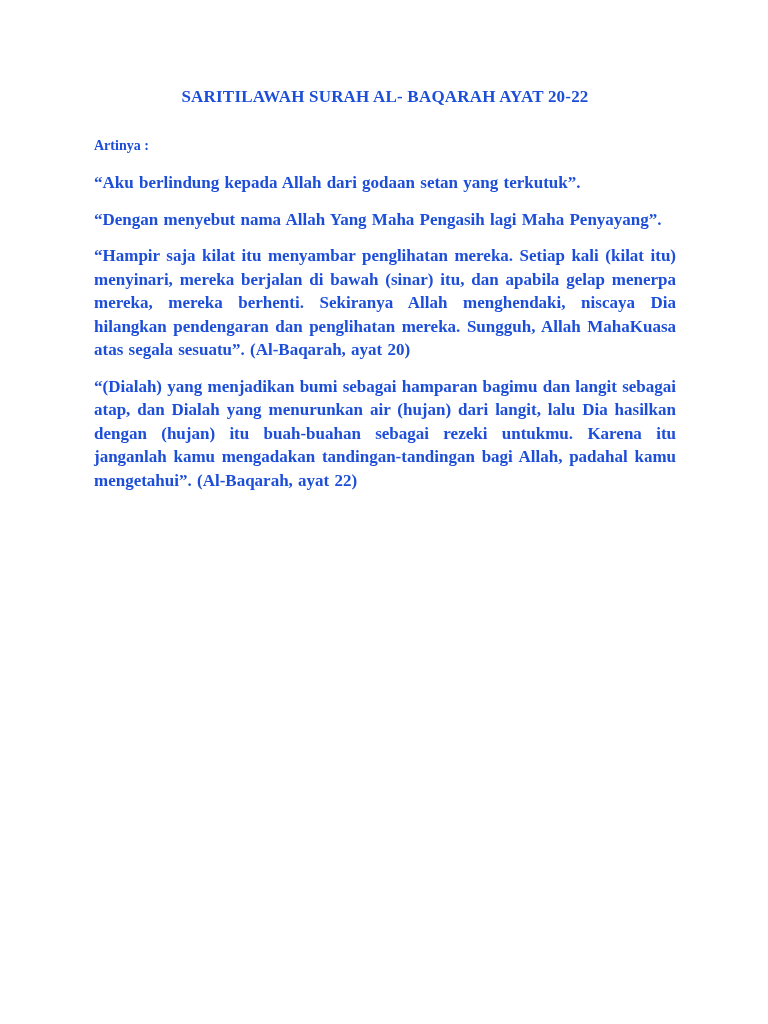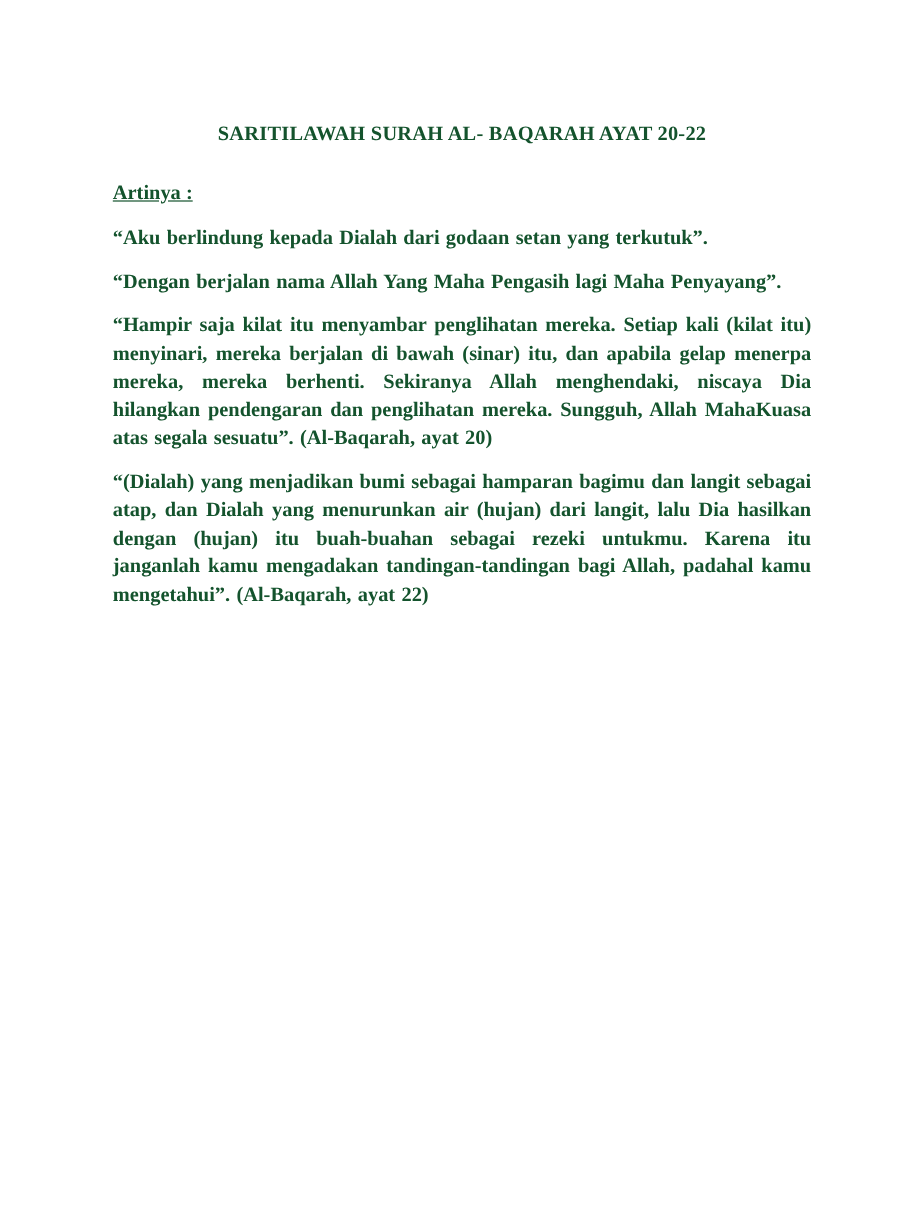--- a/index.html
+++ b/index.html
@@ -4,61 +4,60 @@
 <style>
   html, body {
     margin: 0;
     padding: 0;
     background: #ffffff;
   }
   .page {
     position: relative;
     width: 768px;
     height: 832px;
-    margin: 16px auto;
+    margin: 1px auto;
     background: #ffffff;
     box-sizing: border-box;
     padding: 84px 92px 60px 94px;
     font-family: "Liberation Serif", "DejaVu Serif", serif;
     font-weight: 700;
-    color: #14532d;
+    color: #1d4ed8;
     overflow: hidden;
   }
   .doc-title {
     font-size: 17px;
     line-height: 23px;
     text-align: center;
     margin: 0 0 26px 0;
     letter-spacing: 0.2px;
   }
   .doc-label {
-    font-size: 17px;
+    font-size: 14px;
     line-height: 23px;
     text-align: left;
     margin: 0 0 14px 0;
-    text-decoration: underline;
   }
   .doc-para {
     font-size: 17px;
     line-height: 23.5px;
     text-align: justify;
     text-justify: inter-word;
     margin: 0 0 13px 0;
     word-spacing: 1px;
   }
 </style>
 </head>
 <body>
 
 <div class="page">
   <h1 class="doc-title">SARITILAWAH SURAH AL- BAQARAH AYAT 20-22</h1>
 
   <p class="doc-label">Artinya :</p>
 
-  <p class="doc-para">“Aku berlindung kepada Dialah dari godaan setan yang terkutuk”.</p>
+  <p class="doc-para">“Aku berlindung kepada Allah dari godaan setan yang terkutuk”.</p>
 
-  <p class="doc-para">“Dengan berjalan nama Allah Yang Maha Pengasih lagi Maha Penyayang”.</p>
+  <p class="doc-para">“Dengan menyebut nama Allah Yang Maha Pengasih lagi Maha Penyayang”.</p>
 
   <p class="doc-para">“Hampir saja kilat itu menyambar penglihatan mereka. Setiap kali (kilat itu) menyinari, mereka berjalan di bawah (sinar) itu, dan apabila gelap menerpa mereka, mereka berhenti. Sekiranya Allah menghendaki, niscaya Dia hilangkan pendengaran dan penglihatan mereka. Sungguh, Allah MahaKuasa atas segala sesuatu”. (Al-Baqarah, ayat 20)</p>
 
 
   <p class="doc-para">“(Dialah) yang menjadikan bumi sebagai hamparan bagimu dan langit sebagai atap, dan Dialah yang menurunkan air (hujan) dari langit, lalu Dia hasilkan dengan (hujan) itu buah-buahan sebagai rezeki untukmu. Karena itu janganlah kamu mengadakan tandingan-tandingan bagi Allah, padahal kamu mengetahui”. (Al-Baqarah, ayat 22)</p>
 </div>
 
 </body></html>

